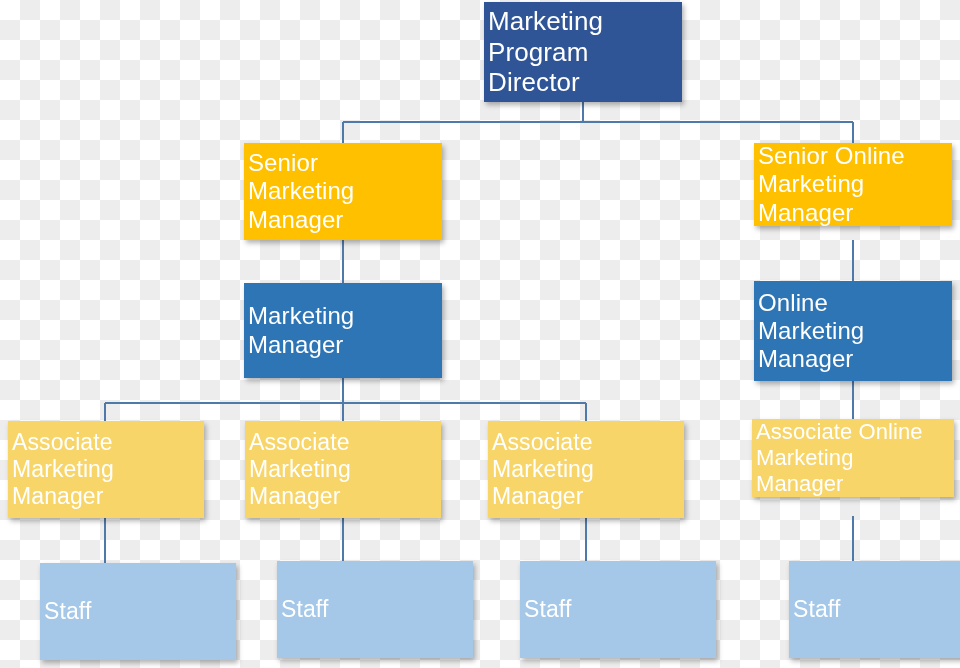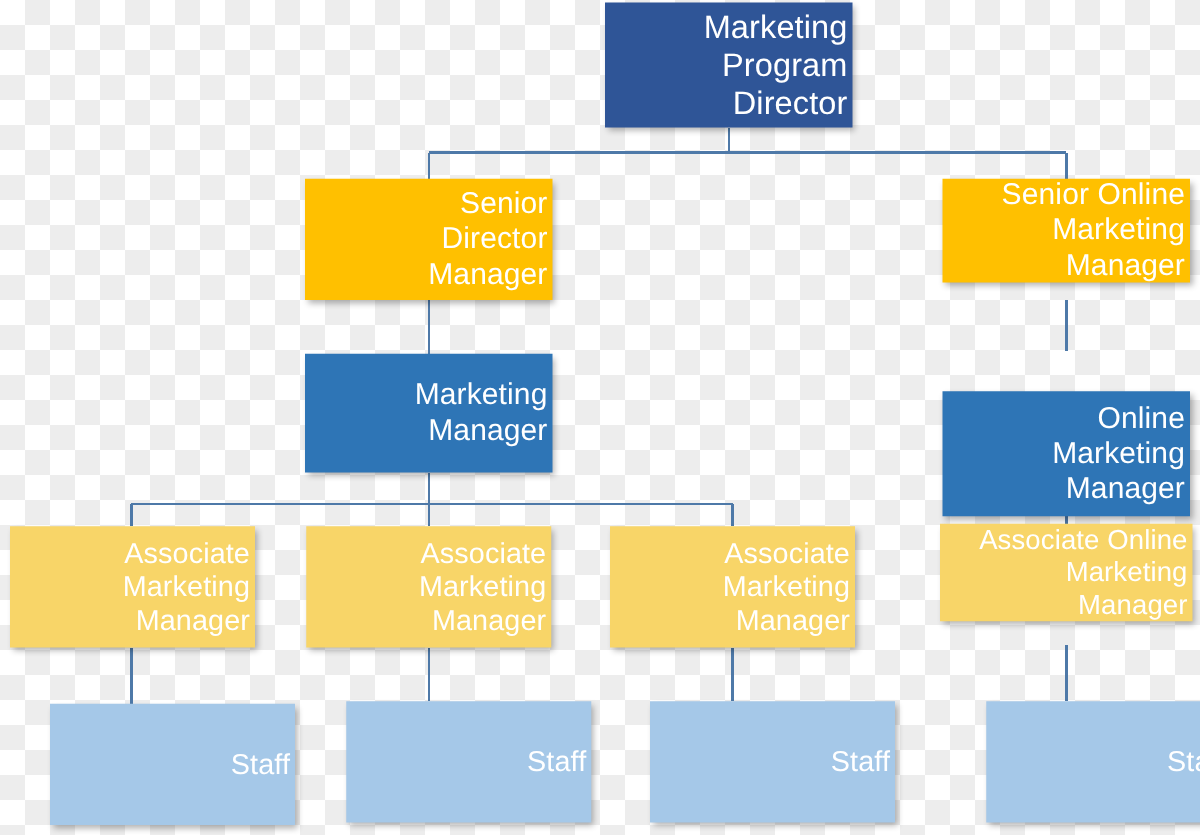--- a/index.html
+++ b/index.html
@@ -36,21 +36,21 @@
     pointer-events: none;
   }
 
   
   .node {
     position: absolute;
     box-sizing: border-box;
     display: flex;
     align-items: center;
     justify-content: center;
-    text-align: right;
+    text-align: left;
     color: #ffffff;
     line-height: 1.18;
     letter-spacing: 0.1px;
     box-shadow: 2px 3px 5px rgba(0, 0, 0, 0.30);
     padding: 12px 4px;
   }
   .node .node-label {
     display: block;
     width: 100%;
     white-space: pre-line;
@@ -90,36 +90,36 @@
   </svg>
 
   <div class="node lvl-director" style="left: 484px; top: 2px; width: 198px; height: 100px; background: rgb(47, 85, 151);">
     <span class="node-label">Marketing
 Program
 Director</span>
   </div>
 
   <div class="node lvl-senior" style="left: 244px; top: 143px; width: 198px; height: 97px; background: rgb(255, 192, 0);">
     <span class="node-label">Senior
-Director
+Marketing
 Manager</span>
   </div>
 
   <div class="node lvl-senior" style="left: 754px; top: 143px; width: 198px; height: 83px; background: rgb(255, 192, 0);">
     <span class="node-label">Senior Online
 Marketing
 Manager</span>
   </div>
 
   <div class="node lvl-manager" style="left: 244px; top: 283px; width: 198px; height: 95px; background: rgb(46, 117, 182);">
     <span class="node-label">Marketing
 Manager</span>
   </div>
 
-  <div class="node lvl-manager" style="left: 754px; top: 281px; width: 198px; height: 100px; background: rgb(46, 117, 182); margin-top: 32px;">
+  <div class="node lvl-manager" style="left: 754px; top: 281px; width: 198px; height: 100px; background: rgb(46, 117, 182);">
     <span class="node-label">Online
 Marketing
 Manager</span>
   </div>
 
   <div class="node lvl-assoc" style="left: 8px; top: 421px; width: 196px; height: 97px; background: rgb(248, 213, 104);">
     <span class="node-label">Associate
 Marketing
 Manager</span>
   </div>

